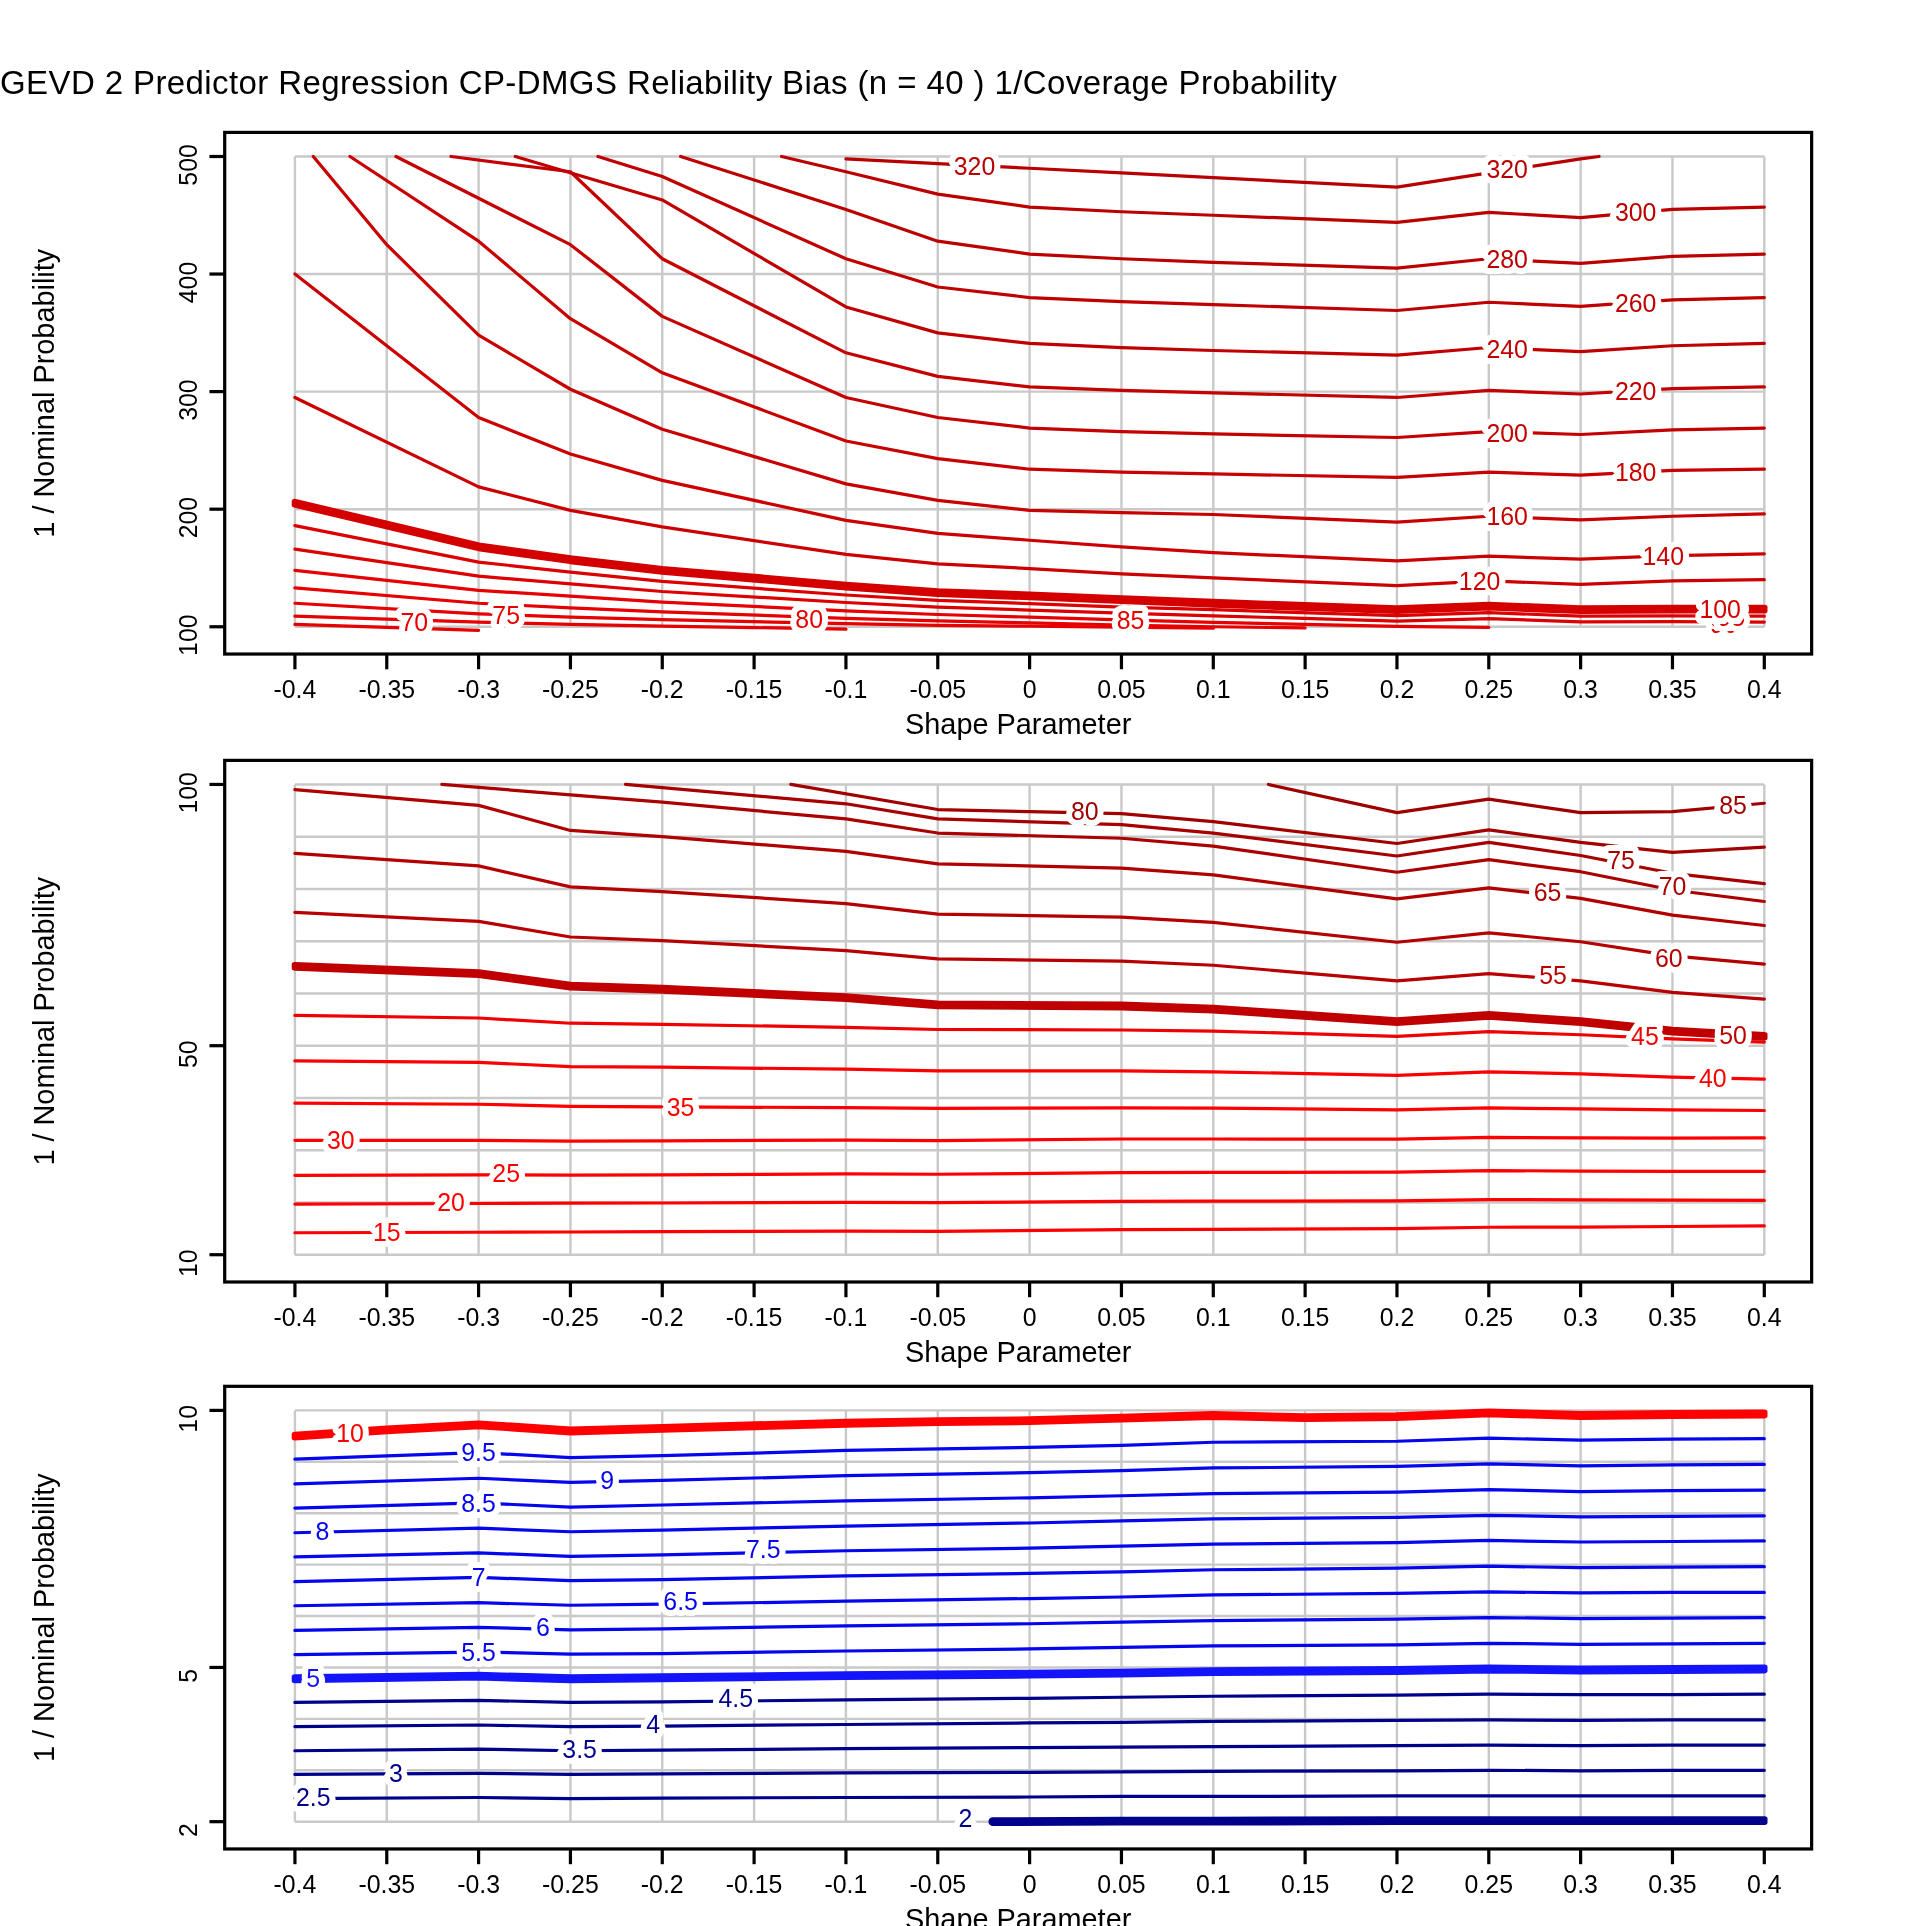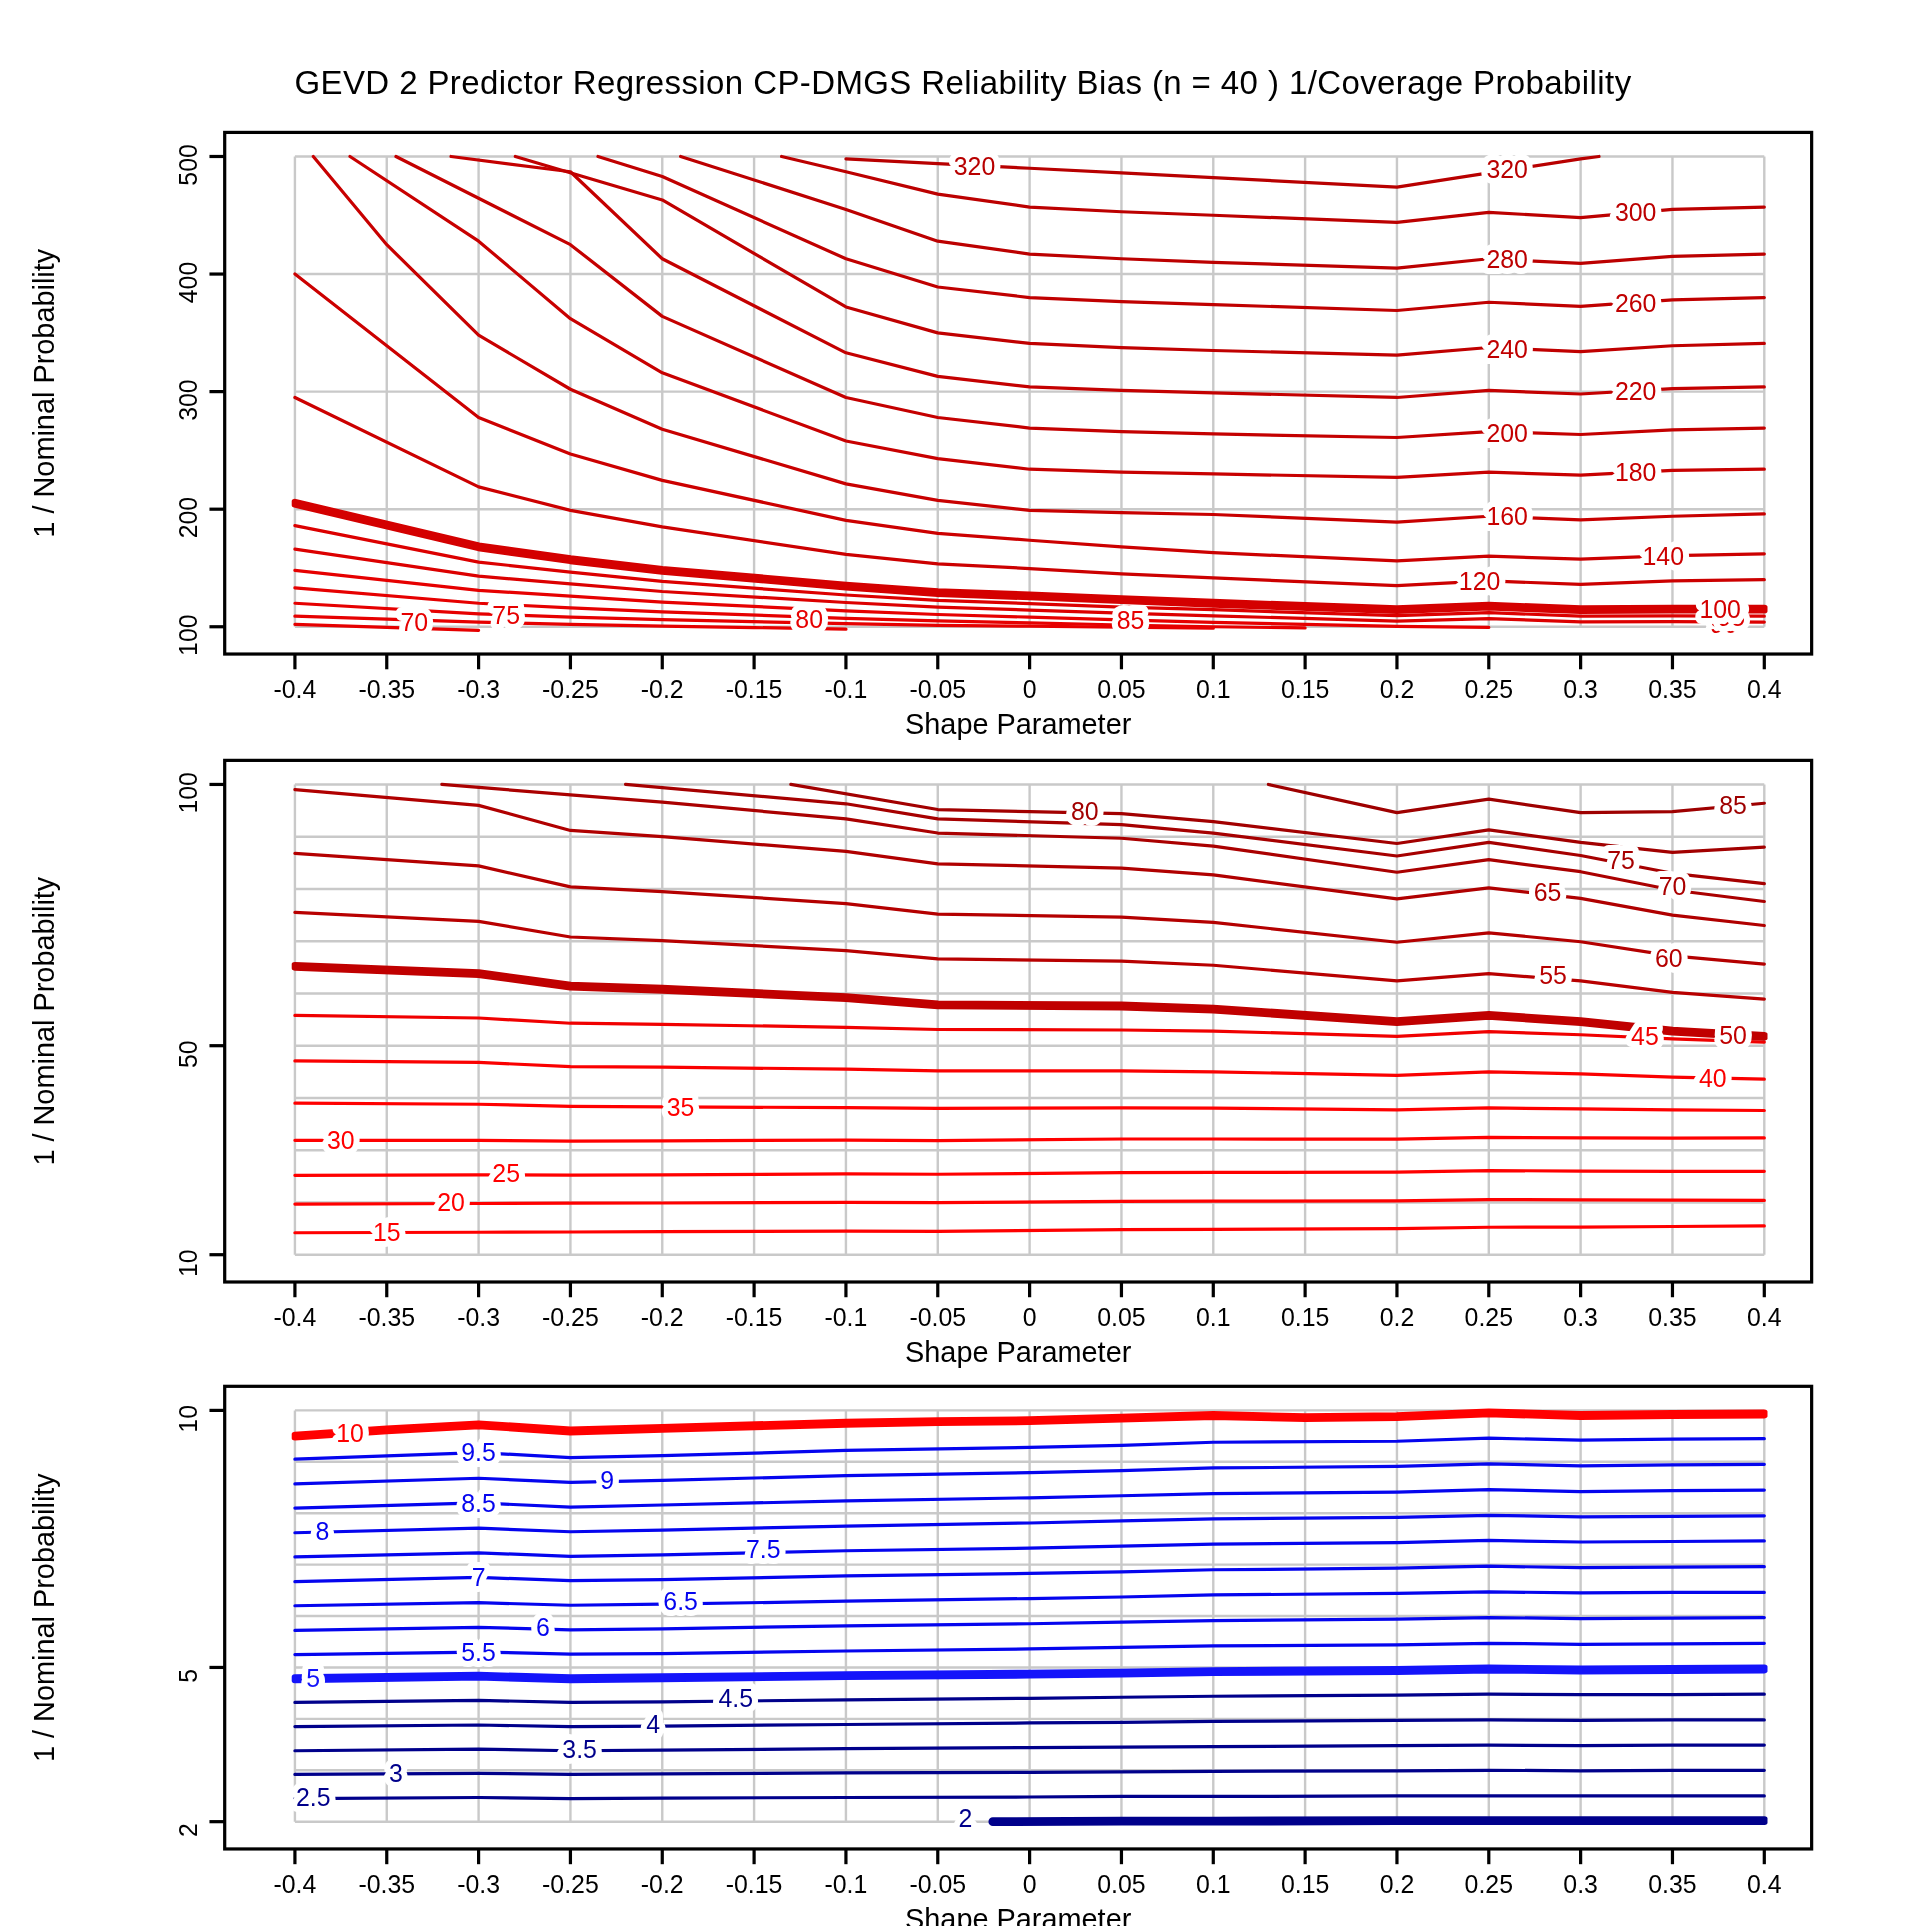--- a/index.html
+++ b/index.html
@@ -1,17 +1,17 @@
 <!DOCTYPE html>
 <html style="font-size:6.4px"><head>
 <meta charset="utf-8">
 <style>
   html,body{margin:0;padding:0;background:#ffffff;}
   body{width:1926px;height:1926px;position:relative;font-family:"Liberation Sans",sans-serif;}
-  .title{position:absolute;top:64px;left:0;width:1926px;text-align:center;
+  .title{position:absolute;top:64px;left:0;width:1926px;
          font-size:33px;color:#000;letter-spacing:0.4px;}
   svg{position:absolute;top:0;left:0;}
   text{font-family:"Liberation Sans",sans-serif;}
 </style>
 </head>
 <body>
 
 <div class="title">GEVD 2 Predictor Regression CP-DMGS Reliability Bias (n = 40 ) 1/Coverage Probability</div>
 
 <svg id="chart" width="1926" height="1926" viewBox="0 0 4800 4800" xmlns="http://www.w3.org/2000/svg">

